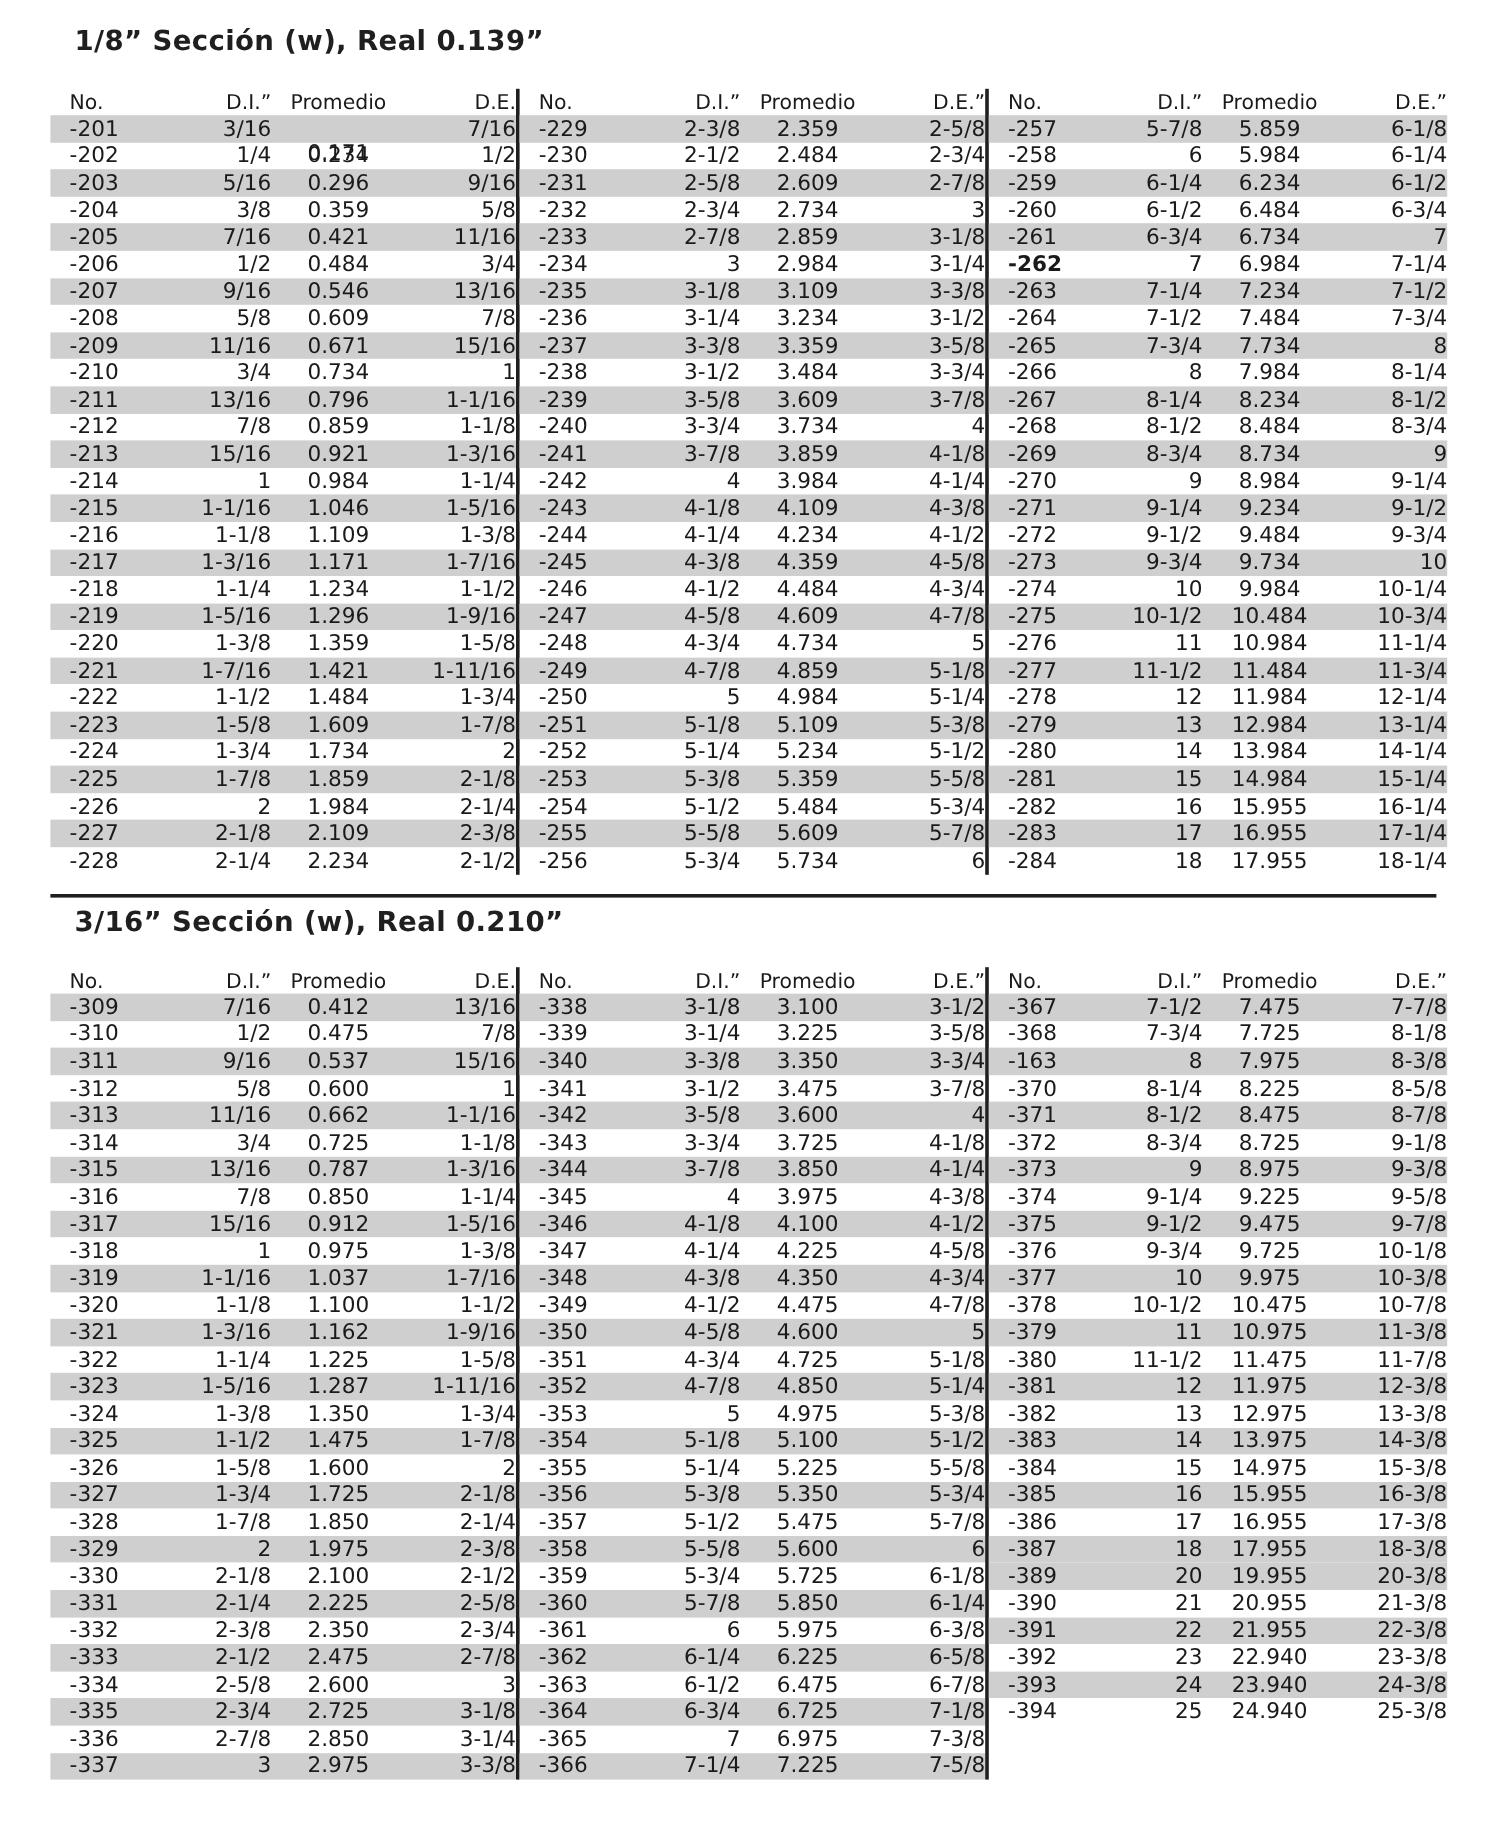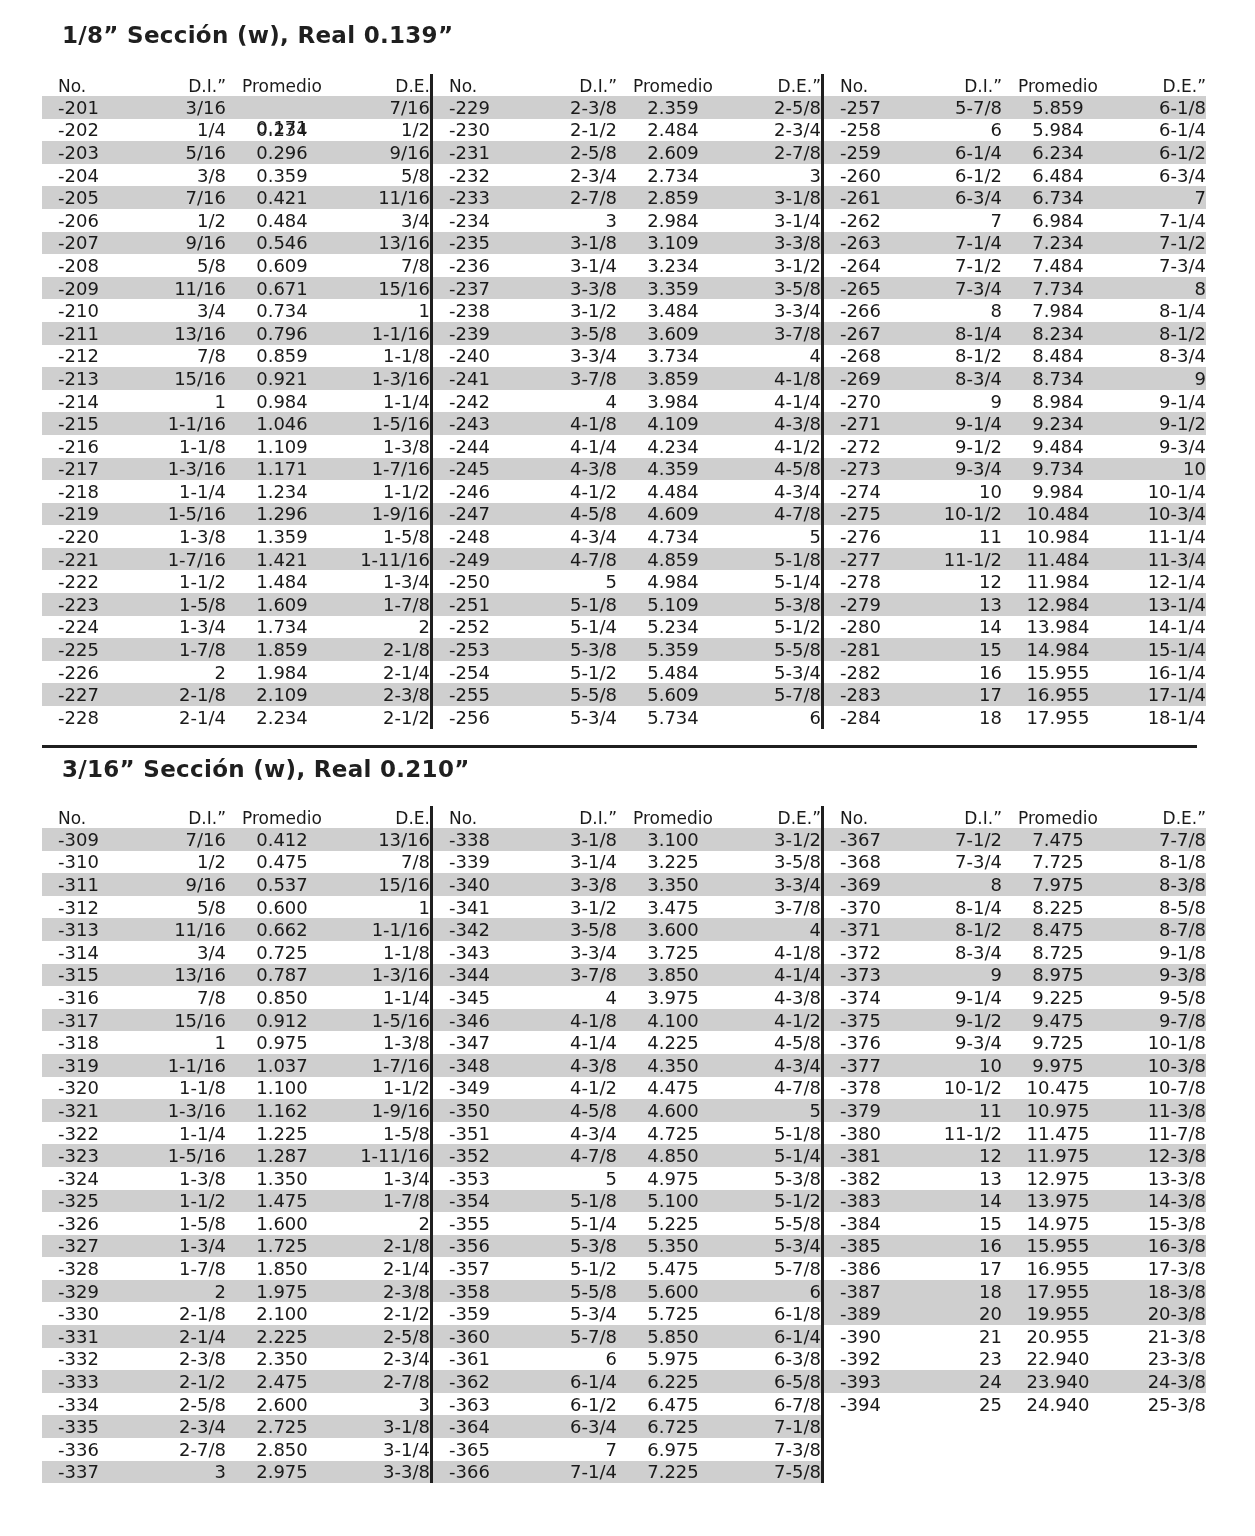--- a/index.html
+++ b/index.html
@@ -407,21 +407,21 @@
           <div class="c m" style="width: 112px;">6.484</div>
           <div class="c r" style="width: 92px;">6-3/4</div>
         </div>
         <div class="row odd">
           <div class="c no" style="width: 92px;">-261</div>
           <div class="c r" style="width: 86px;">6-3/4</div>
           <div class="c m" style="width: 112px;">6.734</div>
           <div class="c r" style="width: 92px;">7</div>
         </div>
         <div class="row">
-          <div class="c no" style="width: 92px;">-262</div>
+          <div class="c no" style="width: 92px; font-weight: bold;">-262</div>
           <div class="c r" style="width: 86px;">7</div>
           <div class="c m" style="width: 112px;">6.984</div>
           <div class="c r" style="width: 92px;">7-1/4</div>
         </div>
         <div class="row odd">
           <div class="c no" style="width: 92px;">-263</div>
           <div class="c r" style="width: 86px;">7-1/4</div>
           <div class="c m" style="width: 112px;">7.234</div>
           <div class="c r" style="width: 92px;">7-1/2</div>
         </div>
@@ -937,21 +937,21 @@
           <div class="c m" style="width: 112px;">7.475</div>
           <div class="c r" style="width: 92px;">7-7/8</div>
         </div>
         <div class="row">
           <div class="c no" style="width: 92px;">-368</div>
           <div class="c r" style="width: 86px;">7-3/4</div>
           <div class="c m" style="width: 112px;">7.725</div>
           <div class="c r" style="width: 92px;">8-1/8</div>
         </div>
         <div class="row odd">
-          <div class="c no" style="width: 92px;">-369</div>
+          <div class="c no" style="width: 92px;">-163</div>
           <div class="c r" style="width: 86px;">8</div>
           <div class="c m" style="width: 112px;">7.975</div>
           <div class="c r" style="width: 92px;">8-3/8</div>
         </div>
         <div class="row">
           <div class="c no" style="width: 92px;">-370</div>
           <div class="c r" style="width: 86px;">8-1/4</div>
           <div class="c m" style="width: 112px;">8.225</div>
           <div class="c r" style="width: 92px;">8-5/8</div>
         </div>
@@ -1061,20 +1061,26 @@
           <div class="c no" style="width: 92px;">-389</div>
           <div class="c r" style="width: 86px;">20</div>
           <div class="c m" style="width: 112px;">19.955</div>
           <div class="c r" style="width: 92px;">20-3/8</div>
         </div>
         <div class="row">
           <div class="c no" style="width: 92px;">-390</div>
           <div class="c r" style="width: 86px;">21</div>
           <div class="c m" style="width: 112px;">20.955</div>
           <div class="c r" style="width: 92px;">21-3/8</div>
+        </div>
+        <div class="row odd">
+          <div class="c no" style="width: 92px;">-391</div>
+          <div class="c r" style="width: 86px;">22</div>
+          <div class="c m" style="width: 112px;">21.955</div>
+          <div class="c r" style="width: 92px;">22-3/8</div>
         </div>
         <div class="row">
           <div class="c no" style="width: 92px;">-392</div>
           <div class="c r" style="width: 86px;">23</div>
           <div class="c m" style="width: 112px;">22.940</div>
           <div class="c r" style="width: 92px;">23-3/8</div>
         </div>
         <div class="row odd">
           <div class="c no" style="width: 92px;">-393</div>
           <div class="c r" style="width: 86px;">24</div>

